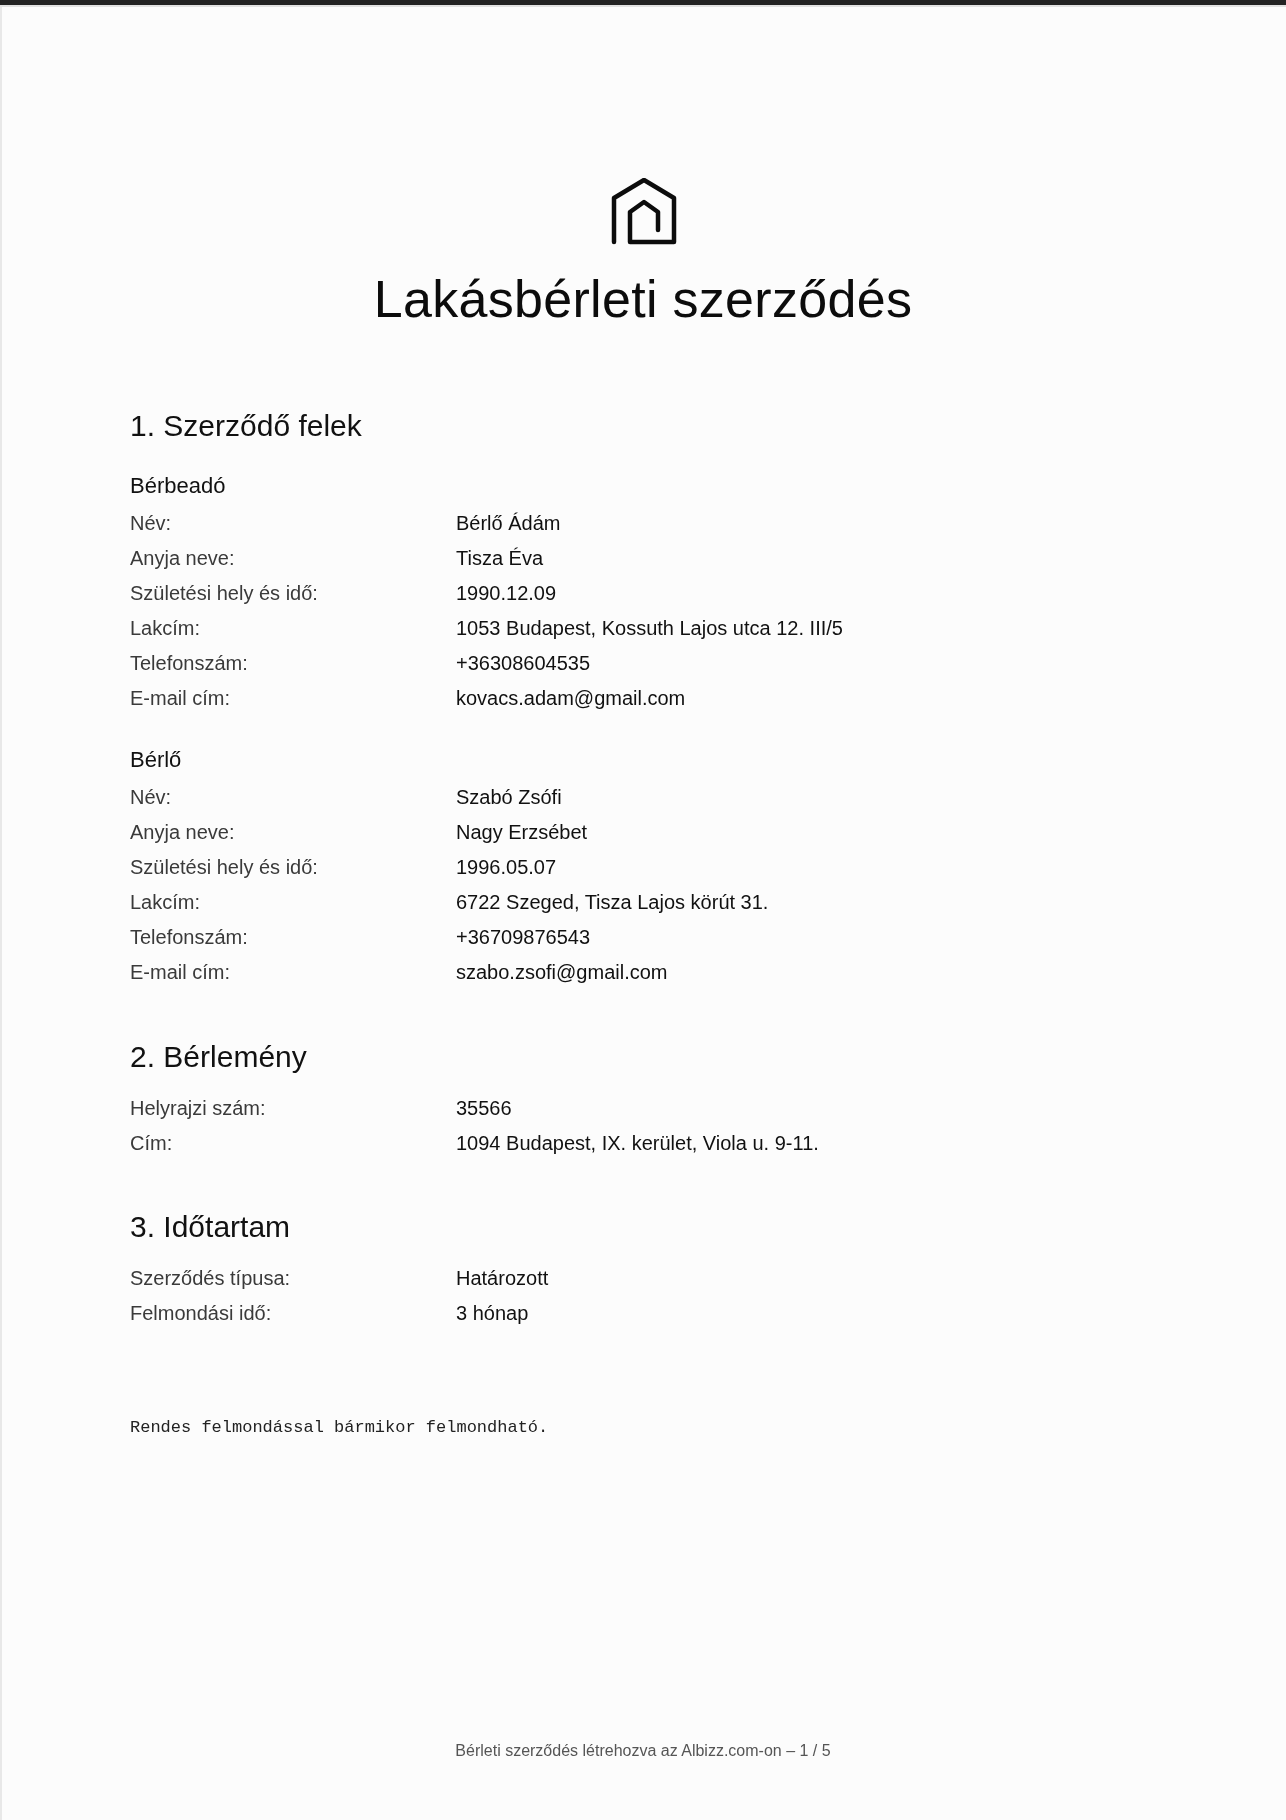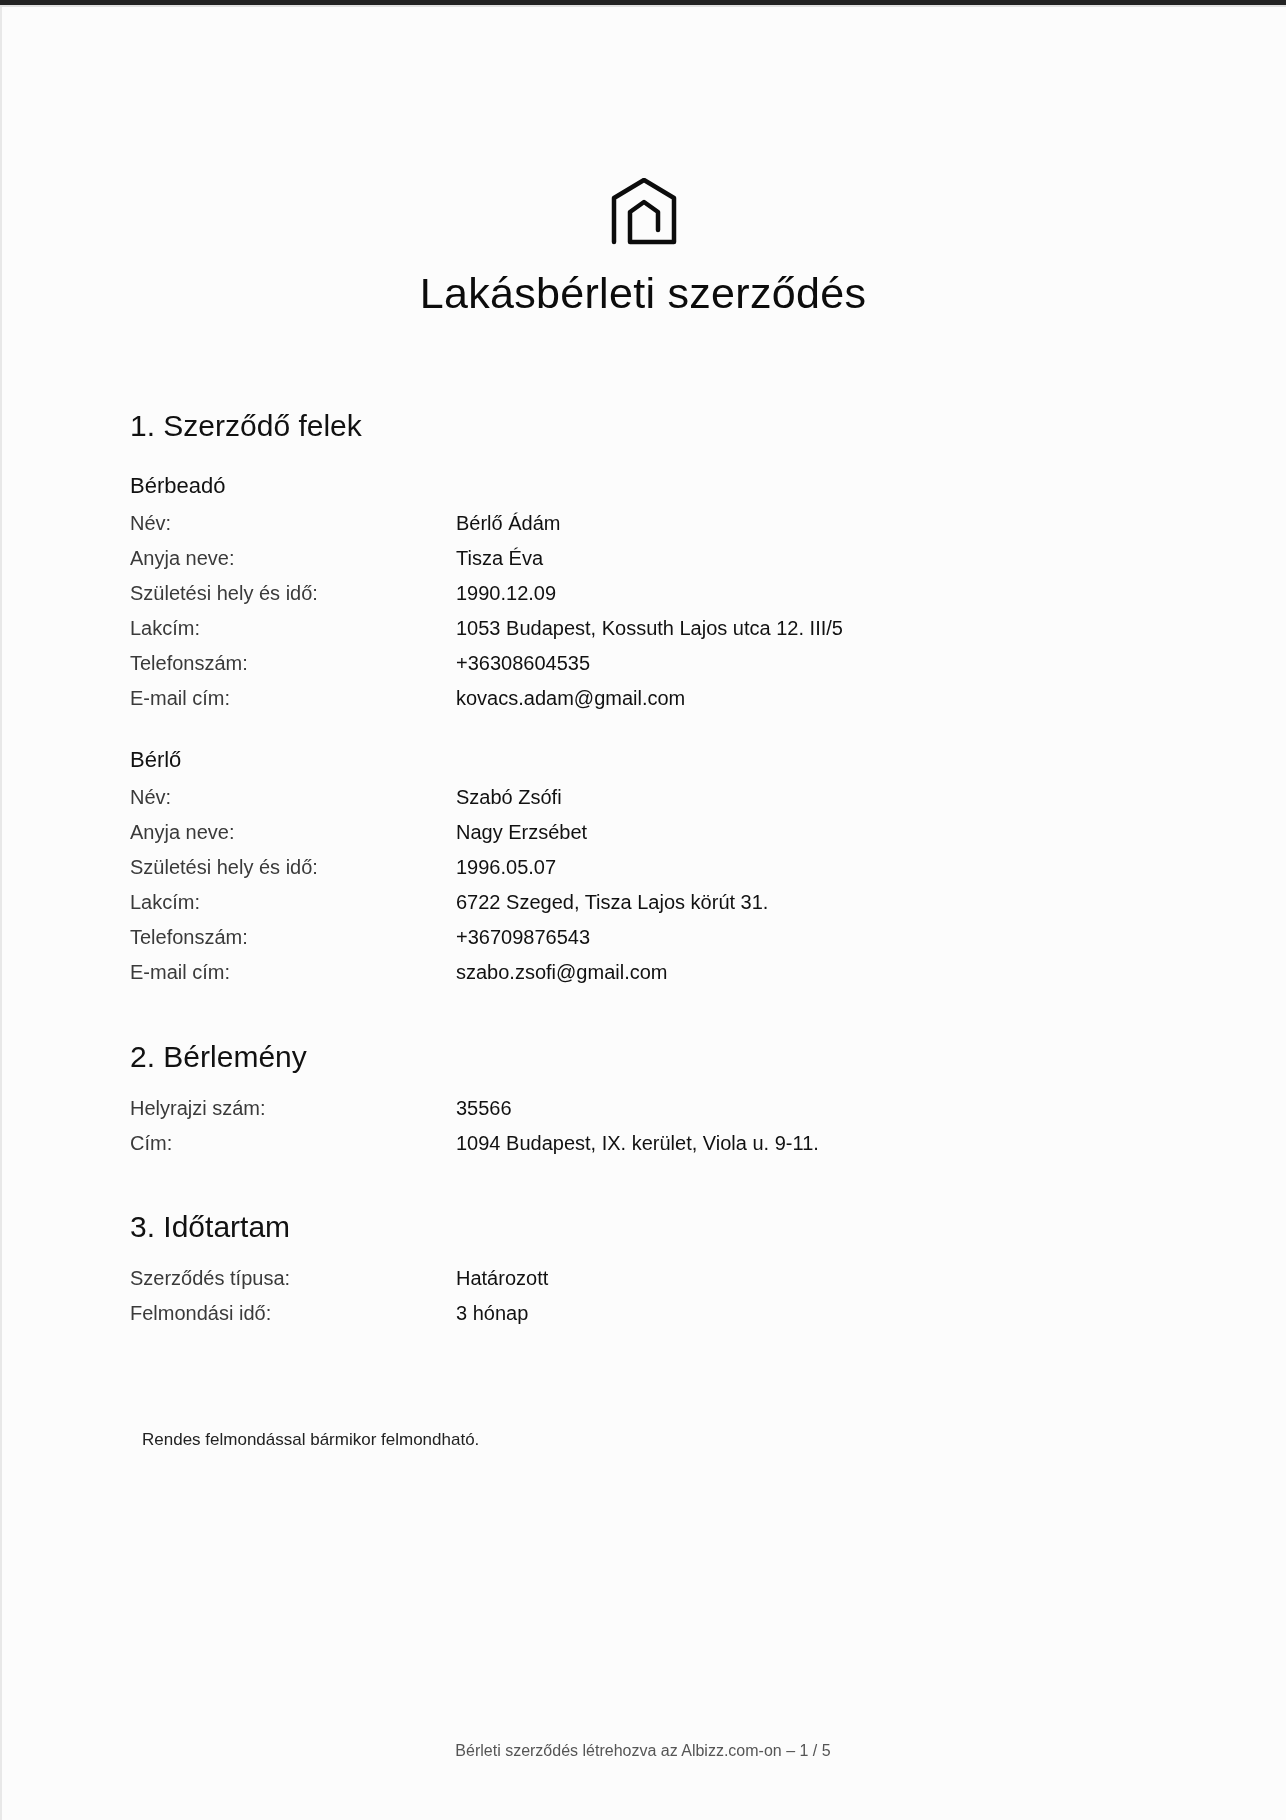--- a/index.html
+++ b/index.html
@@ -49,21 +49,21 @@
       top: 178px;
       width: 68px;
       height: 68px;
     }
     .title {
       position: absolute;
       left: 0;
       width: 1286px;
       top: 268px;
       text-align: center;
-      font-size: 43px;
+      font-size: 52px;
       font-weight: 400;
       letter-spacing: 0.3px;
       color: #0c0c0c;
       line-height: 1.2;
     }
     .section-title {
       position: absolute;
       left: 130px;
       font-size: 30px;
       font-weight: 400;
@@ -212,15 +212,15 @@
   <div class="kv-row">
     <span class="kv-label">Szerződés típusa:</span>
     <span class="kv-value">Határozott</span>
   </div>
   <div class="kv-row">
     <span class="kv-label">Felmondási idő:</span>
     <span class="kv-value">3 hónap</span>
   </div>
 </div>
 
-<p class="note" style="margin:12px;">Rendes felmondással bármikor felmondható.</p>
+<p class="note" style="margin:0;font-family:Liberation Mono, monospace;">Rendes felmondással bármikor felmondható.</p>
 
 <div class="footer">Bérleti szerződés létrehozva az Albizz.com-on – 1 / 5</div>
 
 </body></html>

